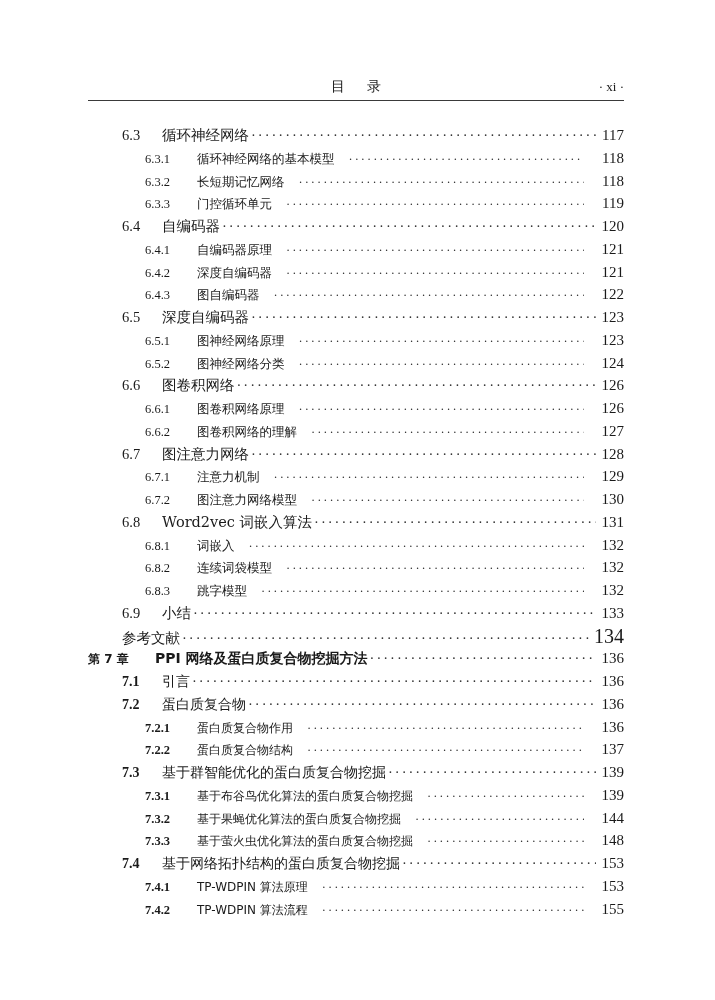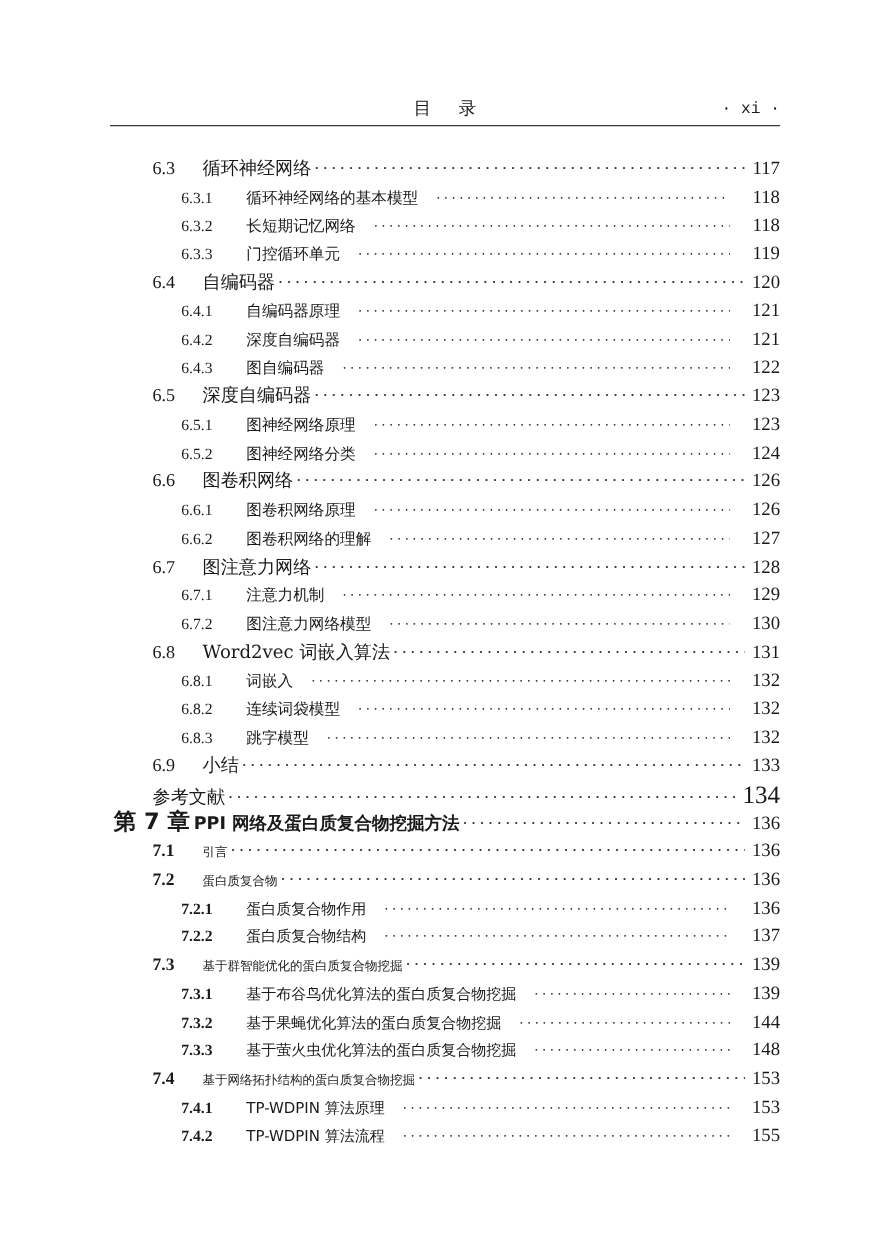--- a/index.html
+++ b/index.html
@@ -11,21 +11,21 @@
     .page-header {
       position: absolute; left: 88px; top: 76px; width: 536px; height: 24px;
       border-bottom: 1.5px solid #3a3a3a;
     }
     .header-title {
       position: absolute; left: 0; right: 0; top: 2px; text-align: center;
       font-size: 14px; letter-spacing: 22px; padding-left: 22px;
     }
     .header-page {
       position: absolute; right: 0; top: 3px; font-size: 13px;
-      font-family: Liberation Mono, monospace;
+      font-family: Liberation Serif, serif;
       text-align: center;
     }
     .toc {
       position: absolute; left: 88px; top: 124px; width: 536px;
     }
     .toc-row {
       display: flex; align-items: baseline; height: 22.75px; line-height: 22.75px;
       white-space: nowrap;
     }
     .toc-row .num {
@@ -54,27 +54,27 @@
     .lvl-sub { padding-left: 57px; font-size: 12.5px; gap: 12px; }
     .lvl-sub .num { width: 40px; font-size: 12.5px; }
     .lvl-sub .page { font-size: 15px; }
 
     
     .lvl-plain { padding-left: 34px; font-size: 14.5px; }
     .lvl-plain .page { font-size: 20px; }
 
     
     .lvl-chapter { padding-left: 0; font-size: 14.5px; font-weight: bold; }
-    .lvl-chapter .num { width: 67px; font-family: "DejaVu Sans", "Liberation Sans", sans-serif; font-size: 18px; text-align: center; }
+    .lvl-chapter .num { width: 67px; font-family: "DejaVu Sans", "Liberation Sans", sans-serif; font-size: 12px; }
     .lvl-chapter .title { font-family: "DejaVu Sans", "Liberation Sans", sans-serif; font-size: 14px; }
     .lvl-chapter .leader { font-weight: normal; }
     .lvl-chapter .page { font-weight: normal; font-size: 15px; }
 
     
-    .lvl-section-bold .title { font-family: Liberation Mono, monospace; font-size: 10px; }
+    .lvl-section-bold .title { font-family: Liberation Mono, monospace; font-size: 14px; }
     .lvl-section-bold .num { font-weight: bold; font-size: 14px; }
     .lvl-sub-bold .title { font-family: "DejaVu Sans", "Liberation Sans", sans-serif; font-size: 12px; }
     .lvl-sub-bold .num { font-weight: bold; }
   </style>
 </head>
 <body>
 
 <div class="page-header">
   <div class="header-title">目录</div>
   <div class="header-page">· xi ·</div>

